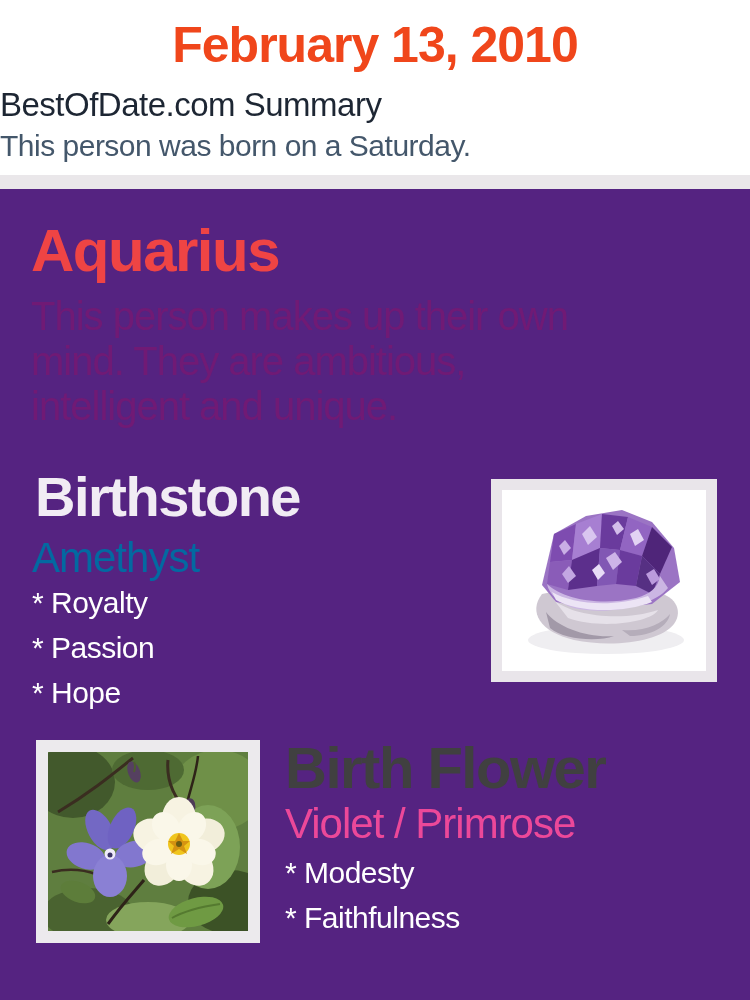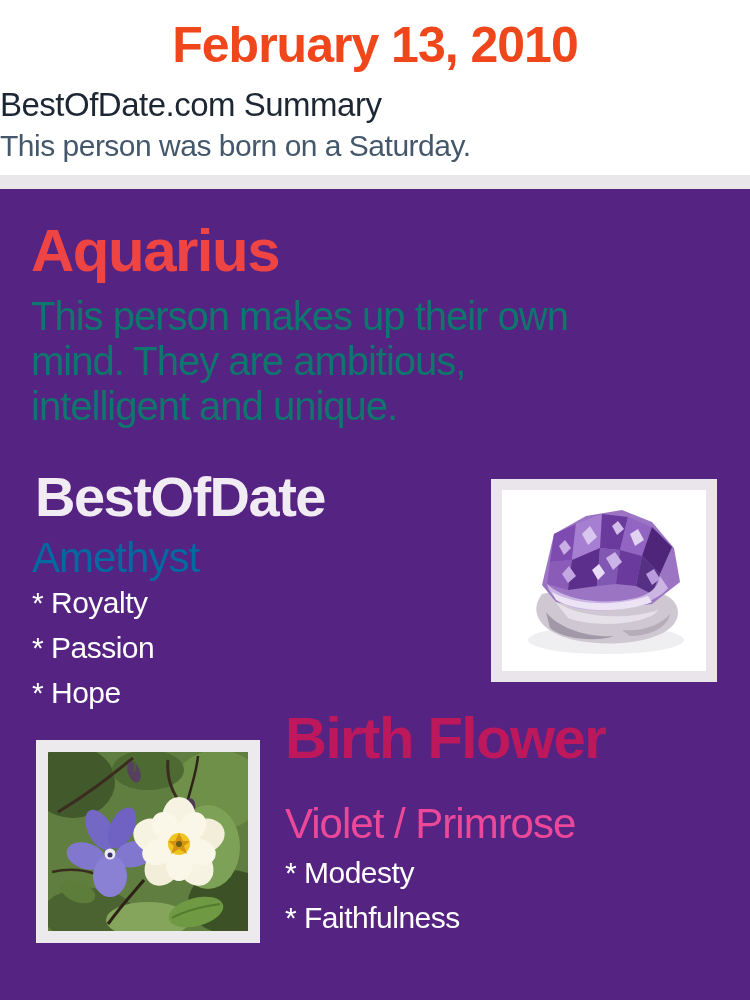--- a/index.html
+++ b/index.html
@@ -41,21 +41,21 @@
     background: #552381;
   }
   .zodiac-heading {
     position: absolute; top: 216px; left: 31px; margin: 0;
     font-size: 60px; font-weight: 700; letter-spacing: -1.5px;
     color: #ef4444;
   }
   .zodiac-desc {
     position: absolute; top: 294px; left: 31px; margin: 0; width: 680px;
     font-size: 40px; line-height: 45px; font-weight: 400; letter-spacing: -1px;
-    color: #0f766e;
+    color: #701a75;
     white-space: pre-line;
   }
   .bs-heading {
     position: absolute; top: 464px; left: 35px; margin: 0;
     font-size: 56px; font-weight: 700; letter-spacing: -1.5px;
     color: #f1ecf4;
   }
   .bs-name {
     position: absolute; top: 534px; left: 32px;
     font-size: 42px; font-weight: 400; letter-spacing: -1px;
@@ -63,23 +63,23 @@
   }
   .trait {
     position: absolute;
     font-size: 30px; font-weight: 400; letter-spacing: -0.5px;
     color: #ffffff;
   }
   .bs-t0 { top: 586px; left: 32px; }
   .bs-t1 { top: 631px; left: 32px; }
   .bs-t2 { top: 676px; left: 32px; }
   .bf-heading {
-    position: absolute; top: 704px; left: 285px; margin: 0;
+    position: absolute; top: 734px; left: 285px; margin: 0;
     font-size: 58px; font-weight: 700; letter-spacing: -1.5px;
-    color: #be185d;
+    color: #404040;
   }
   .bf-name {
     position: absolute; top: 800px; left: 285px;
     font-size: 42px; font-weight: 400; letter-spacing: -1px;
     color: #ec4899;
   }
   .bf-t0 { top: 856px; left: 285px; }
   .bf-t1 { top: 901px; left: 285px; }
   
   .photo-frame {
@@ -104,21 +104,21 @@
 
   <div class="divider-bar"></div>
 
   <section class="purple-panel"></section>
 
   <h2 class="zodiac-heading">Aquarius</h2>
   <p class="zodiac-desc">This person makes up their own
 mind. They are ambitious,
 intelligent and unique.</p>
 
-  <h2 class="bs-heading">BestOfDate</h2>
+  <h2 class="bs-heading">Birthstone</h2>
   <div class="bs-name">Amethyst</div>
   <div class="trait bs-t1">* Passion</div>
   <div class="trait bs-t0">* Royalty</div>
   <div class="trait bs-t2">* Hope</div>
 
   <figure class="photo-frame amethyst-frame">
     <div class="photo-inner">
       <svg viewBox="0 0 204 181" preserveAspectRatio="none">
         <rect x="0" y="0" width="204" height="181" fill="#ffffff"></rect>
 

